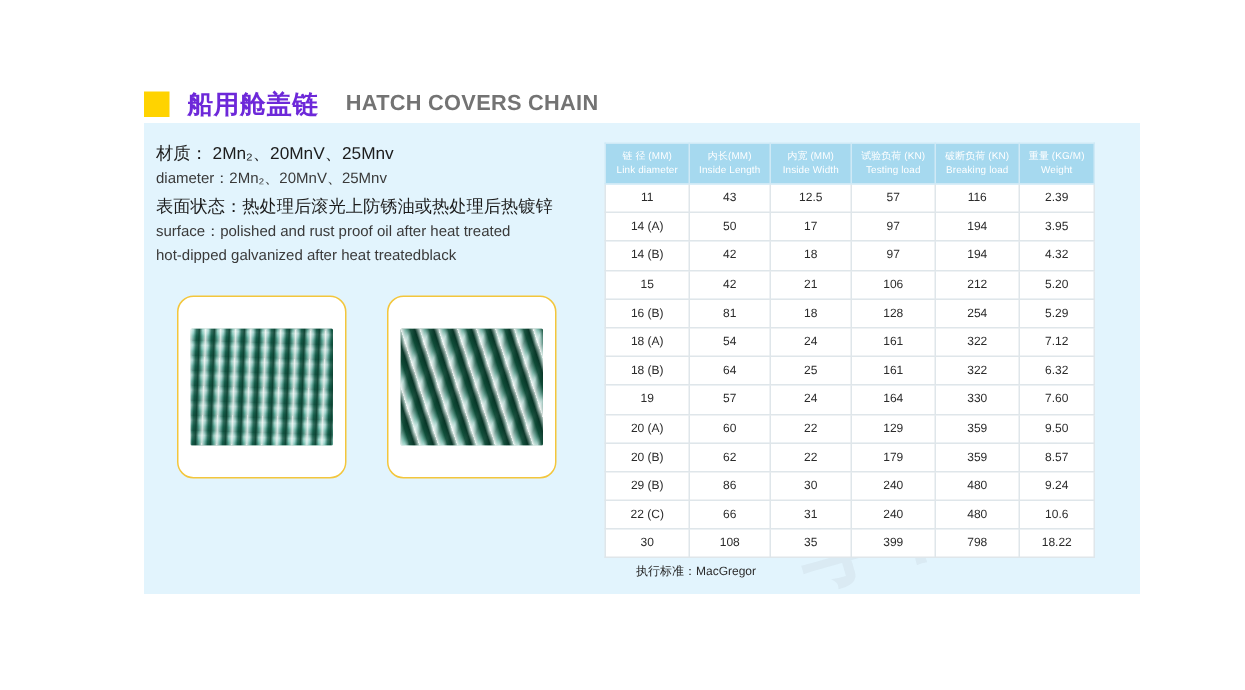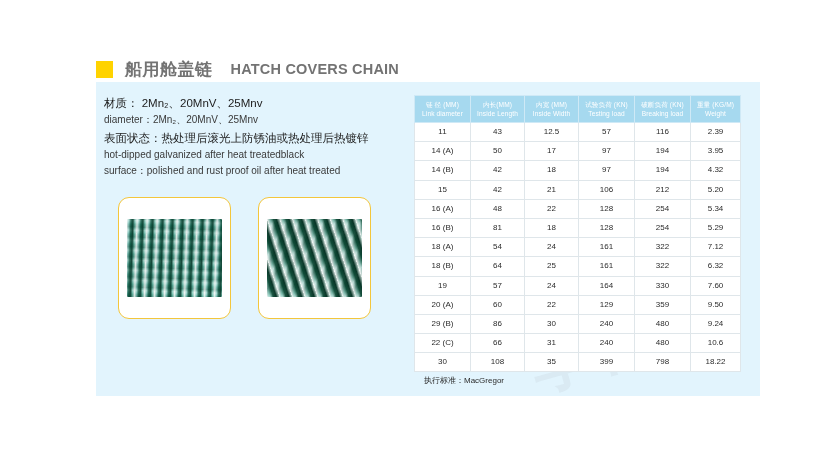--- a/index.html
+++ b/index.html
@@ -30,21 +30,21 @@
     width: 17px;
     height: 17px;
     background: #ffd300;
     flex: 0 0 auto;
   }
   .title-cn {
     font-size: 17px;
     font-weight: bold;
     letter-spacing: 0.5px;
     line-height: 1;
-    color: #737373;
+    color: #6d28d9;
   }
   .title-en {
     font-size: 14.5px;
     font-weight: bold;
     letter-spacing: 0.2px;
     line-height: 1;
     color: #737373;
     margin-left: 6px;
   }
 
@@ -144,21 +144,21 @@
         rgba(40,140,112,0.5) 4px,
         rgba(235,252,250,0.6) 7px,
         rgba(12,70,50,0.8) 11px
       ),
       linear-gradient(200deg, #1c7a60 0%, #07432f 50%, #2c9b80 100%);
   }
 
   
   .table-wrap {
     position: absolute;
-    left: 318px;
+    left: 307px;
     top: 13px;
     width: 310px;
   }
   table.spec-table {
     border-collapse: collapse;
     width: 326px;
     table-layout: fixed;
     background: transparent;
   }
   table.spec-table th {
@@ -225,22 +225,22 @@
   <span class="title-en">HATCH COVERS CHAIN</span>
 </div>
 
 <div class="panel">
 
   <div class="spec-block">
     <div class="spec-line-cn">材质：  2Mn₂、20MnV、25Mnv</div>
     <div class="spec-line-en">diameter：2Mn₂、20MnV、25Mnv</div>
     <div class="spec-gap"></div>
     <div class="spec-line-cn">表面状态：热处理后滚光上防锈油或热处理后热镀锌</div>
+    <div class="spec-line-en">surface：polished and rust proof oil after heat treated</div>
     <div class="spec-line-en">hot-dipped galvanized after heat treatedblack</div>
-    <div class="spec-line-en">surface：polished and rust proof oil after heat treated</div>
   </div>
 
   <div class="photos">
     <div class="photo-card">
       <div class="photo-img tex-a"></div>
     </div>
     <div class="photo-card">
       <div class="photo-img tex-b"></div>
     </div>
   </div>
@@ -312,28 +312,20 @@
           </tr>
           <tr>
             <td>15</td>
             <td>42</td>
             <td>21</td>
             <td>106</td>
             <td>212</td>
             <td>5.20</td>
           </tr>
           <tr>
-            <td>16 (A)</td>
-            <td>48</td>
-            <td>22</td>
-            <td>128</td>
-            <td>254</td>
-            <td>5.34</td>
-          </tr>
-          <tr>
             <td>16 (B)</td>
             <td>81</td>
             <td>18</td>
             <td>128</td>
             <td>254</td>
             <td>5.29</td>
           </tr>
           <tr>
             <td>18 (A)</td>
             <td>54</td>
@@ -360,20 +352,28 @@
           </tr>
           <tr>
             <td>20 (A)</td>
             <td>60</td>
             <td>22</td>
             <td>129</td>
             <td>359</td>
             <td>9.50</td>
           </tr>
           <tr>
+            <td>20 (B)</td>
+            <td>62</td>
+            <td>22</td>
+            <td>179</td>
+            <td>359</td>
+            <td>8.57</td>
+          </tr>
+          <tr>
             <td>29 (B)</td>
             <td>86</td>
             <td>30</td>
             <td>240</td>
             <td>480</td>
             <td>9.24</td>
           </tr>
           <tr>
             <td>22 (C)</td>
             <td>66</td>

